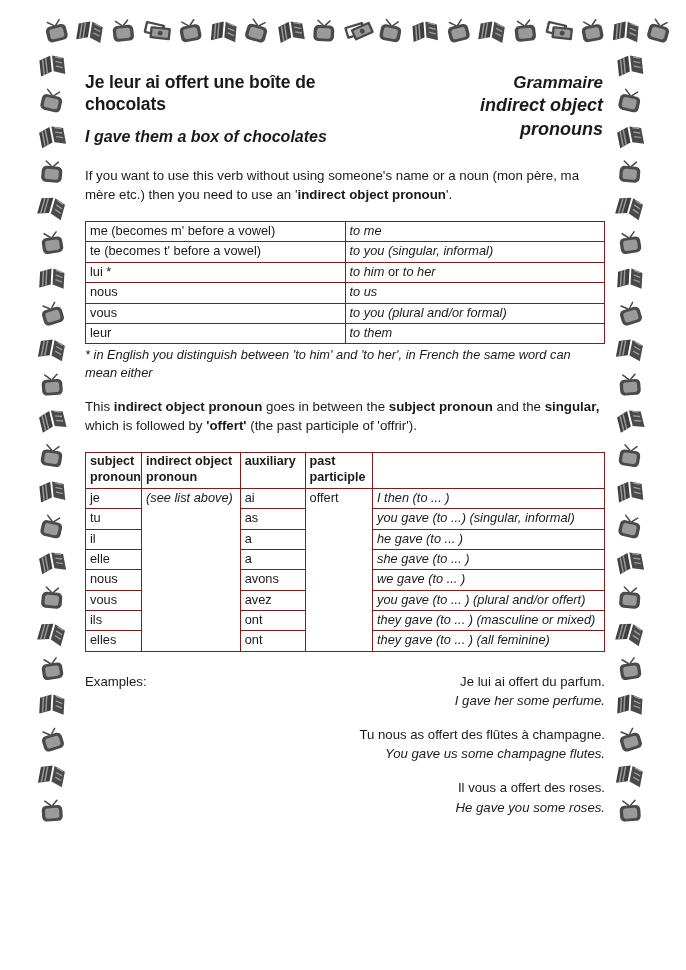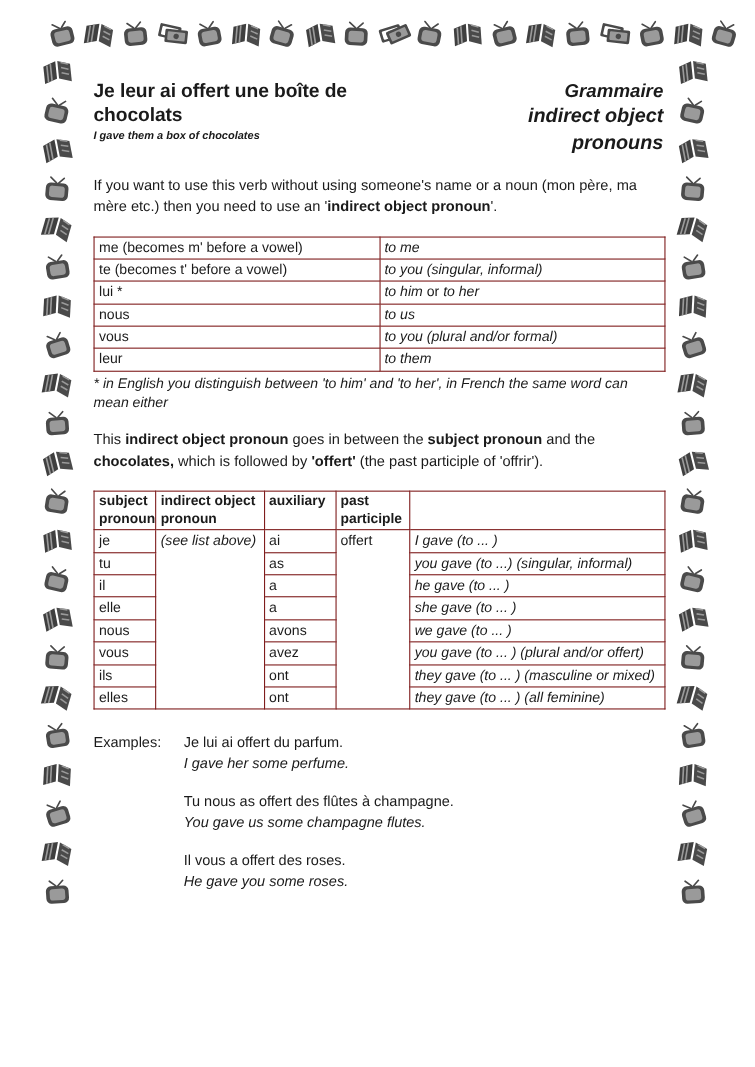--- a/index.html
+++ b/index.html
@@ -42,25 +42,25 @@
     justify-content: space-between;
     align-items: flex-start;
   }
   .title-left .t-main {
     font-size: 17.5px;
     font-weight: bold;
     letter-spacing: -0.1px;
     line-height: 1.25;
   }
   .title-left .t-sub {
-    font-size: 10px;
+    font-size: 16px;
     font-weight: bold;
     font-style: italic;
     line-height: 1.3;
-    margin-top: 1px;
+    margin-top: 11px;
   }
   .title-right {
     text-align: right;
     padding-right: 2px;
   }
   .title-right .t-main {
     font-size: 17px;
     font-weight: bold;
     font-style: italic;
     line-height: 1.25;
@@ -119,21 +119,21 @@
   .t-conj .merged { vertical-align: top; }
 
   
   .examples {
     margin-top: 20px;
     display: flex;
     font-size: 13.2px;
   }
   .ex-label { width: 82px; flex: none; line-height: 1.45; }
   .ex-list { flex: 1; }
-  .ex-item { margin-bottom: 15px; line-height: 1.45; }
+  .ex-item { margin-bottom: 15px; line-height: 1.45; text-align: right; }
   .ex-item:last-child { margin-bottom: 0; }
   .ex-fr { }
   .ex-en { font-style: italic; }
 
   
   .footer {
     position: absolute;
     left: 136px;
     top: 836px;
     width: 450px;
@@ -1046,21 +1046,21 @@
         </tr>
         <tr>
           <td>leur</td>
           <td class="it">to them</td>
         </tr>
       </tbody>
     </table>
 
     <div class="footnote">* in English you distinguish between 'to him' and 'to her', in French the same word can mean either</div>
 
-    <div class="para tight"><span>This </span><b>indirect object pronoun</b><span> goes in between the </span><b>subject pronoun</b><span> and the </span><b>chocolates,</b><span> which is followed by </span><b>'offert'</b><span> (the past participle of 'offrir').</span></div>
+    <div class="para tight"><span>This </span><b>indirect object pronoun</b><span> goes in between the </span><b>subject pronoun</b><span> and the </span><b>singular,</b><span> which is followed by </span><b>'offert'</b><span> (the past participle of 'offrir').</span></div>
 
     <table class="t-conj">
       <colgroup>
         <col style="width:10.8%">
           <col style="width:19.0%">
           <col style="width:12.5%">
           <col style="width:13.0%">
           <col style="width:44.7%">
       </colgroup>
       <tbody>
@@ -1069,21 +1069,21 @@
           <th>indirect object pronoun</th>
           <th>auxiliary</th>
           <th>past participle</th>
           <th></th>
         </tr>
         <tr>
           <td>je</td>
           <td class="it merged" rowspan="8">(see list above)</td>
           <td>ai</td>
           <td class="merged" rowspan="8">offert</td>
-          <td class="it">I gave (to ... )</td>
+          <td class="it">I then (to ... )</td>
         </tr>
         <tr>
           <td>tu</td>
           <td>as</td>
           <td class="it">you gave (to ...) (singular, informal)</td>
         </tr>
         <tr>
           <td>il</td>
           <td>a</td>
           <td class="it">he gave (to ... )</td>

